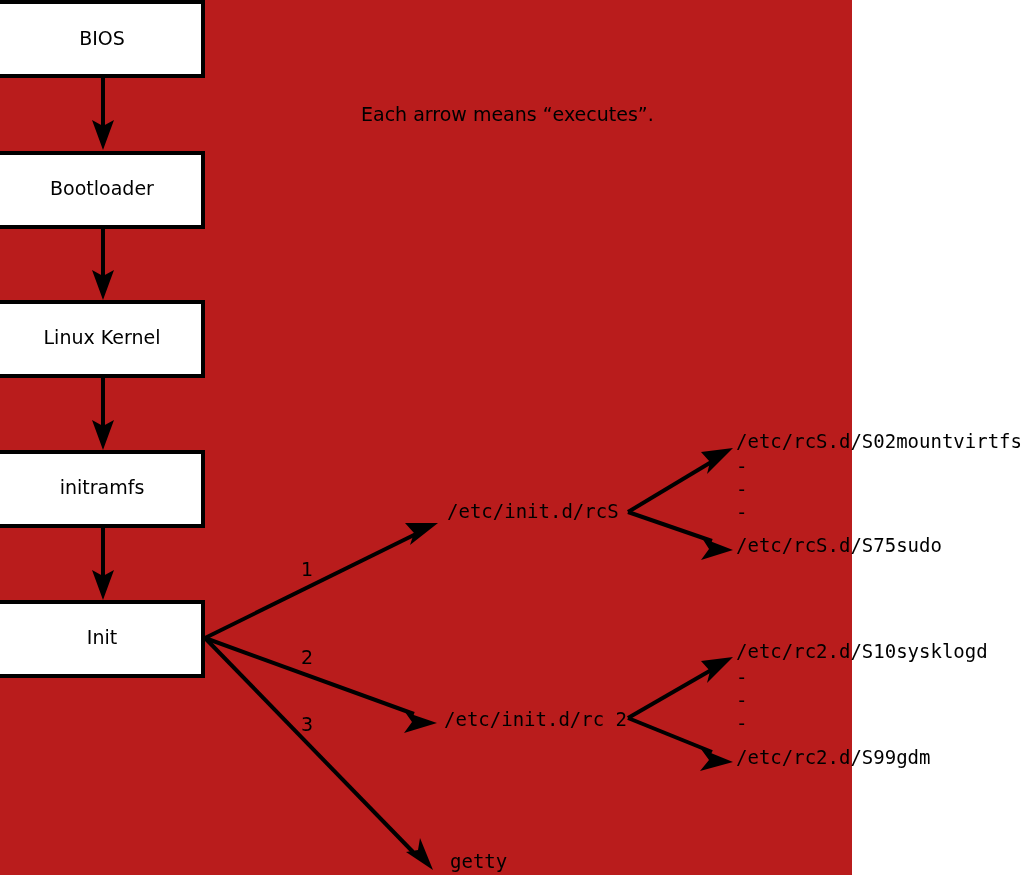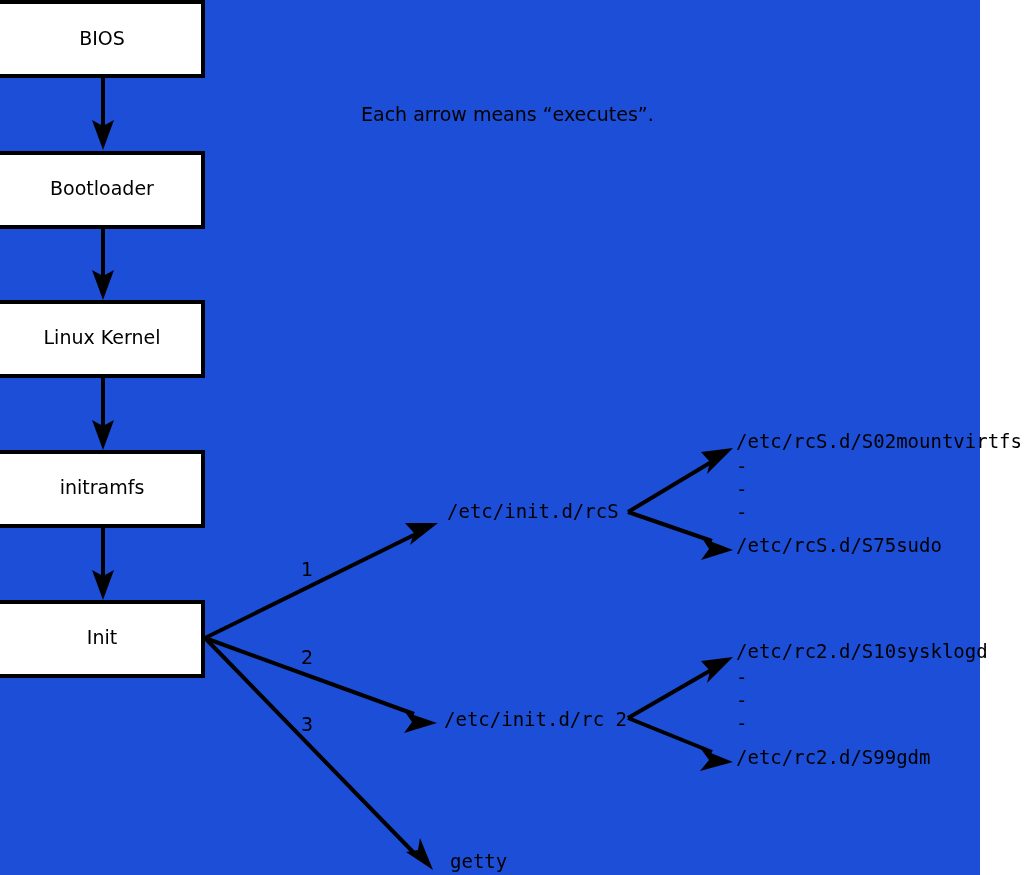--- a/index.html
+++ b/index.html
@@ -9,23 +9,23 @@
     background: #ffffff;
   }
   body {
     width: 1024px;
     height: 875px;
     overflow: hidden;
     font-family: "Liberation Sans", sans-serif;
   }
   #diagram-root {
     position: relative;
-    width: 980px;
+    width: 852px;
     height: 875px;
-    background: #1d4ed8;
+    background: #b91c1c;
   }
   svg#boot-diagram {
     display: block;
     width: 1024px;
     height: 875px;
   }
   .box-rect {
     fill: #ffffff;
     stroke: #000000;
     stroke-width: 4;

